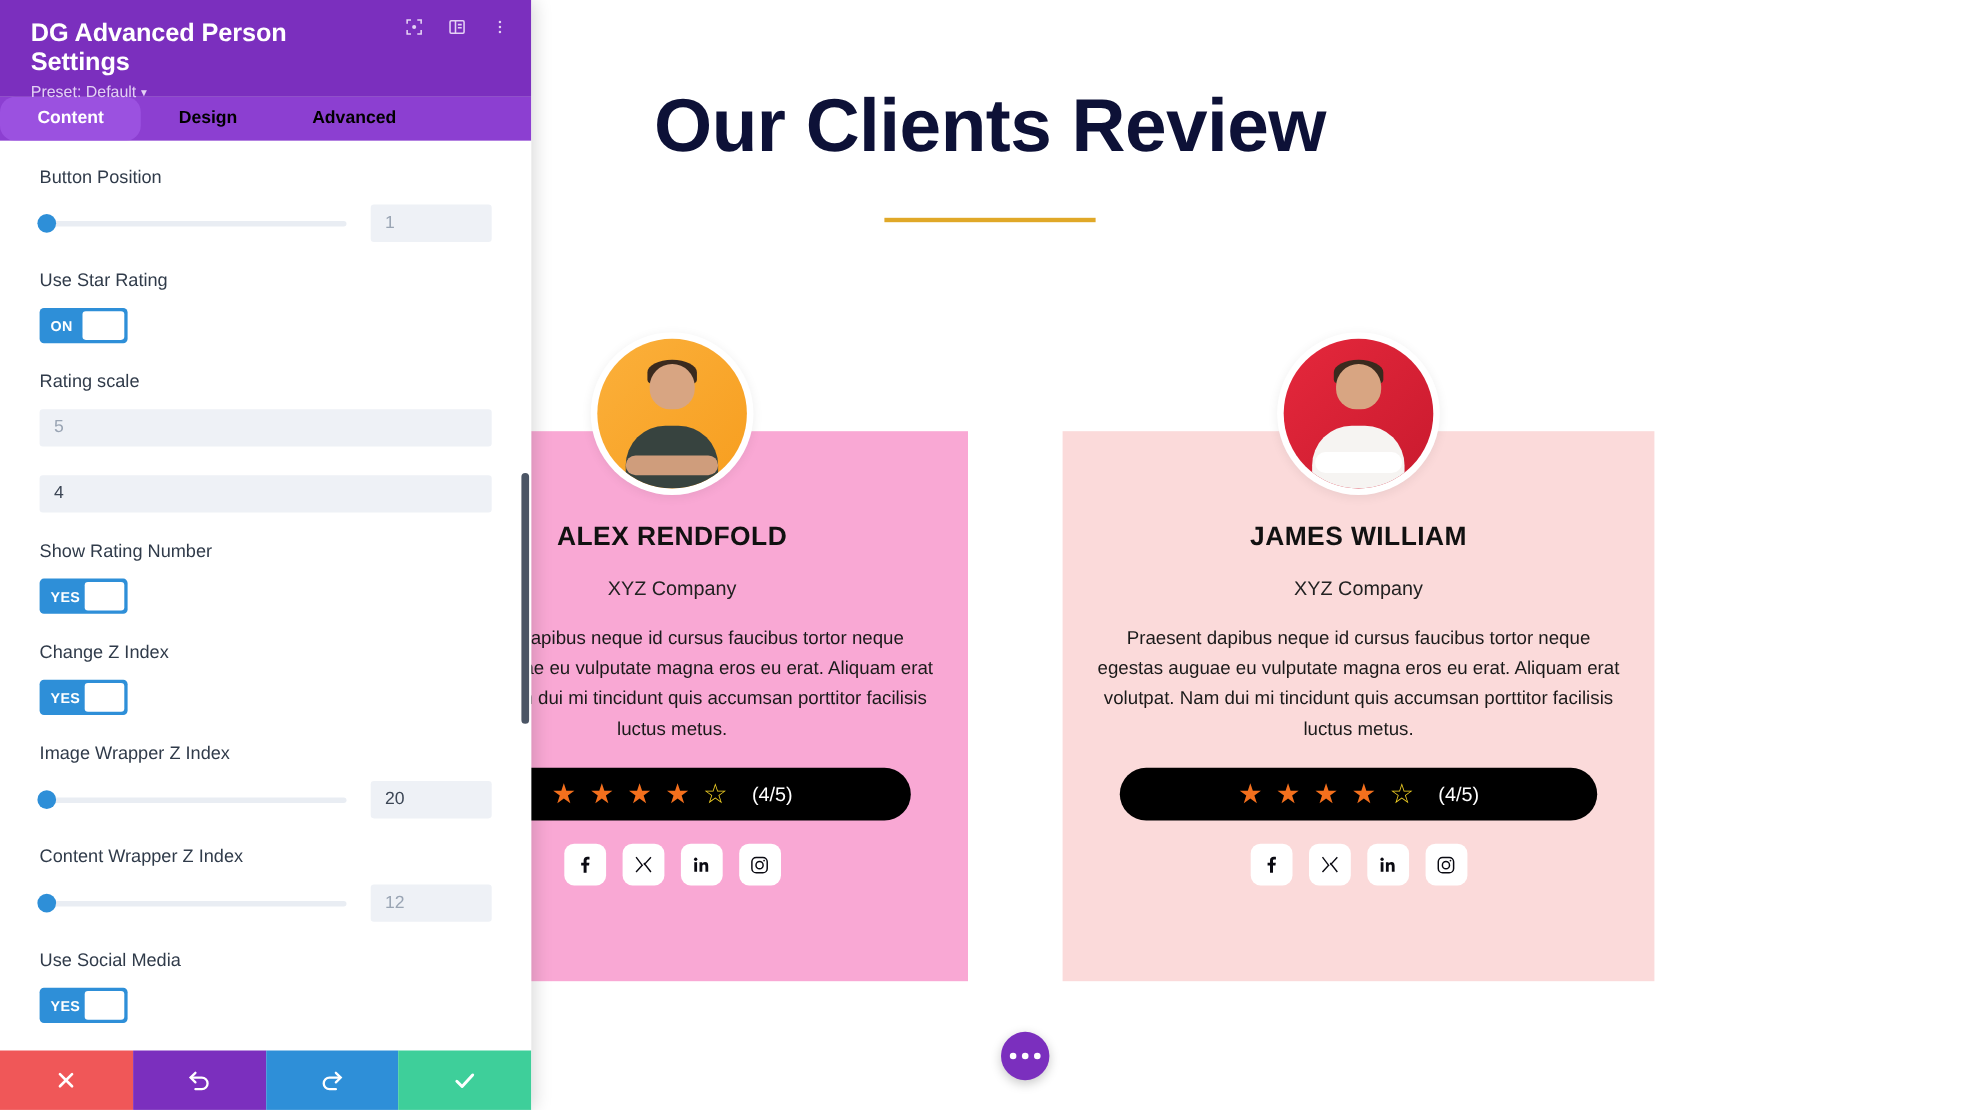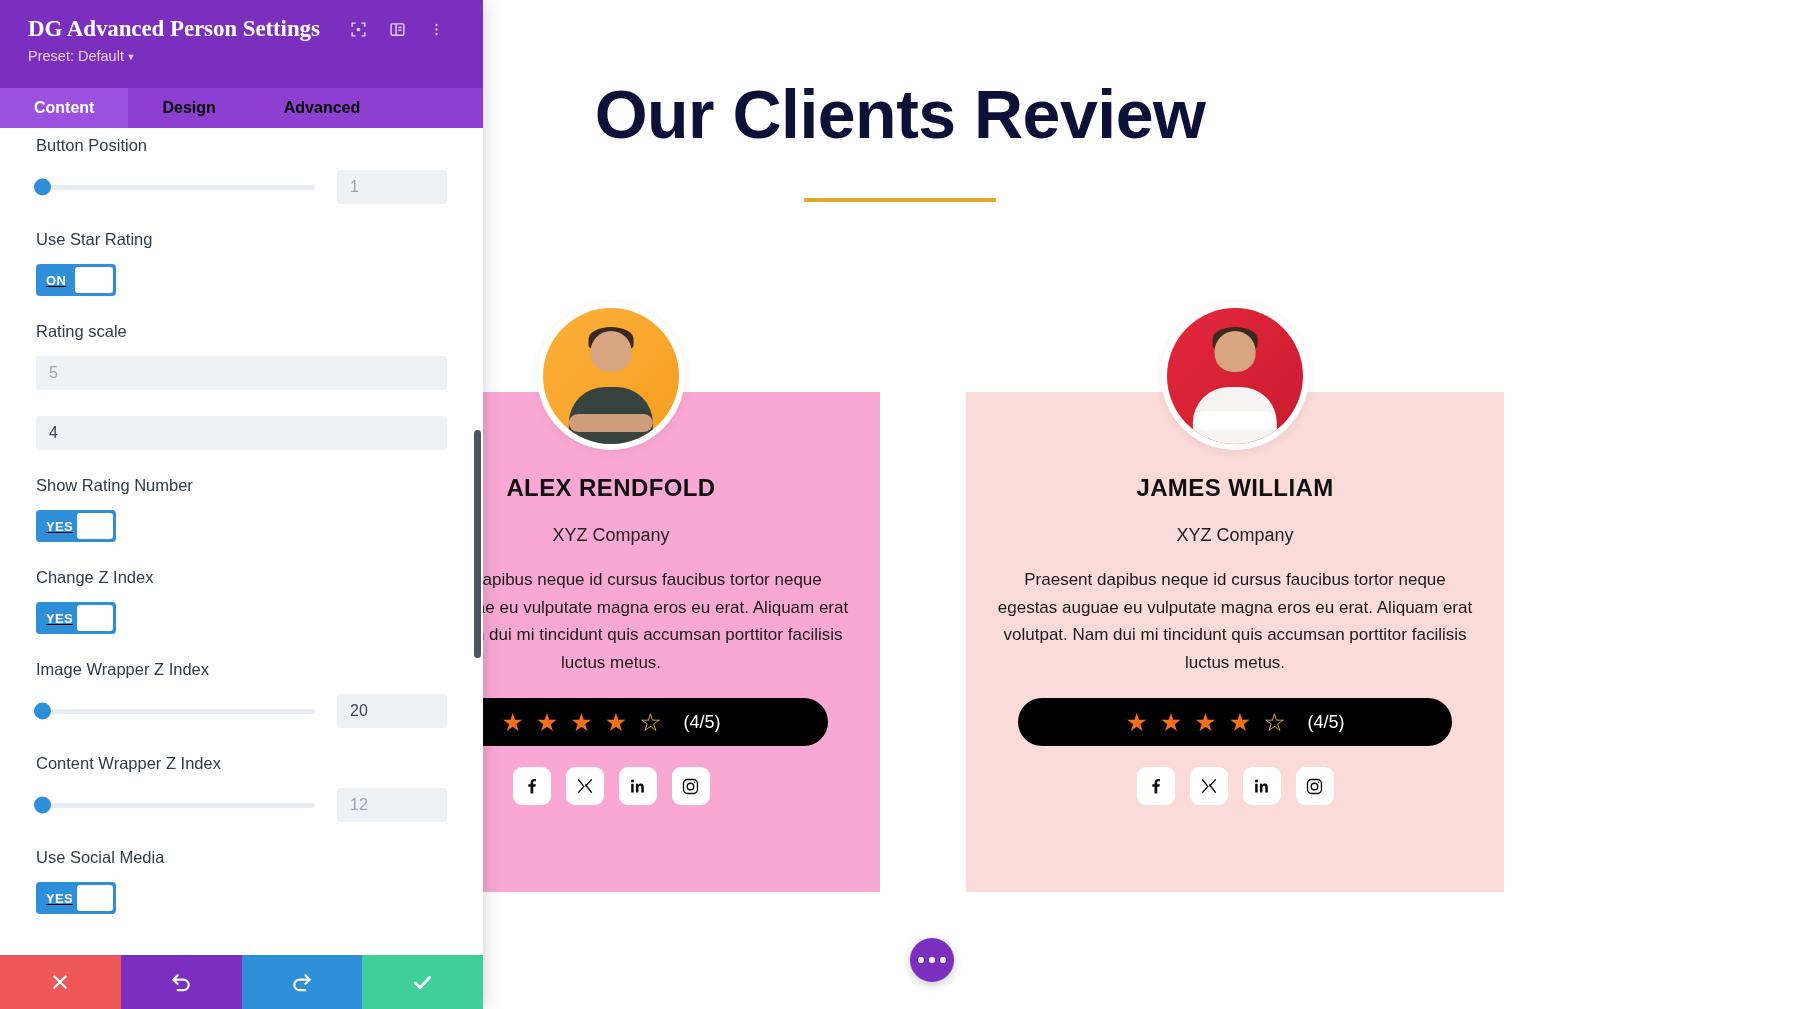--- a/index.html
+++ b/index.html
@@ -207,23 +207,22 @@
     z-index: 50;
   }
   .panel-header {
     background: #7b2fbe;
     height: 88px;
     padding: 16px 20px 0 28px;
     position: relative;
   }
   .panel-title-row {
     display: flex;
-    align-items: center;
+    align-items: flex-start;
     gap: 22px;
-    font-family: Liberation Serif, serif;
   }
   .panel-title {
     color: #ffffff;
     font-size: 23px;
     font-weight: 700;
     letter-spacing: -0.1px;
   }
   .hdr-icon {
     color: #e5d2f5;
     display: flex;
@@ -248,30 +247,31 @@
     padding: 0 34px;
     height: 40px;
     line-height: 40px;
     color: #000000;
     font-size: 16px;
     font-weight: 700;
   }
   .panel-tab.active {
     background: #9b51e0;
     color: #ffffff;
+    border-radius: 14px;
   }
 
   .panel-body {
     position: absolute;
     top: 128px;
     left: 0;
     width: 483px;
     bottom: 54px;
     overflow: hidden;
-    padding: 8px 36px 0 36px;
+    padding: 24px 36px 0 36px;
     background: #ffffff;
   }
   .field { margin-bottom: 26px; }
   .field-label {
     font-size: 16.5px;
     color: #303b4a;
     margin-bottom: 15px;
     font-weight: 400;
   }
   .slider-row {
@@ -322,21 +322,20 @@
 
   .toggle {
     width: 80px;
     height: 32px;
     border-radius: 4px;
     background: #2e8fd8;
     display: flex;
     align-items: center;
     padding: 3px;
     gap: 4px;
-    text-decoration: underline;
   }
   .toggle-label {
     color: #ffffff;
     font-size: 13px;
     font-weight: 700;
     padding-left: 7px;
     letter-spacing: 0.3px;
   }
   .toggle-knob {
     margin-left: auto;

